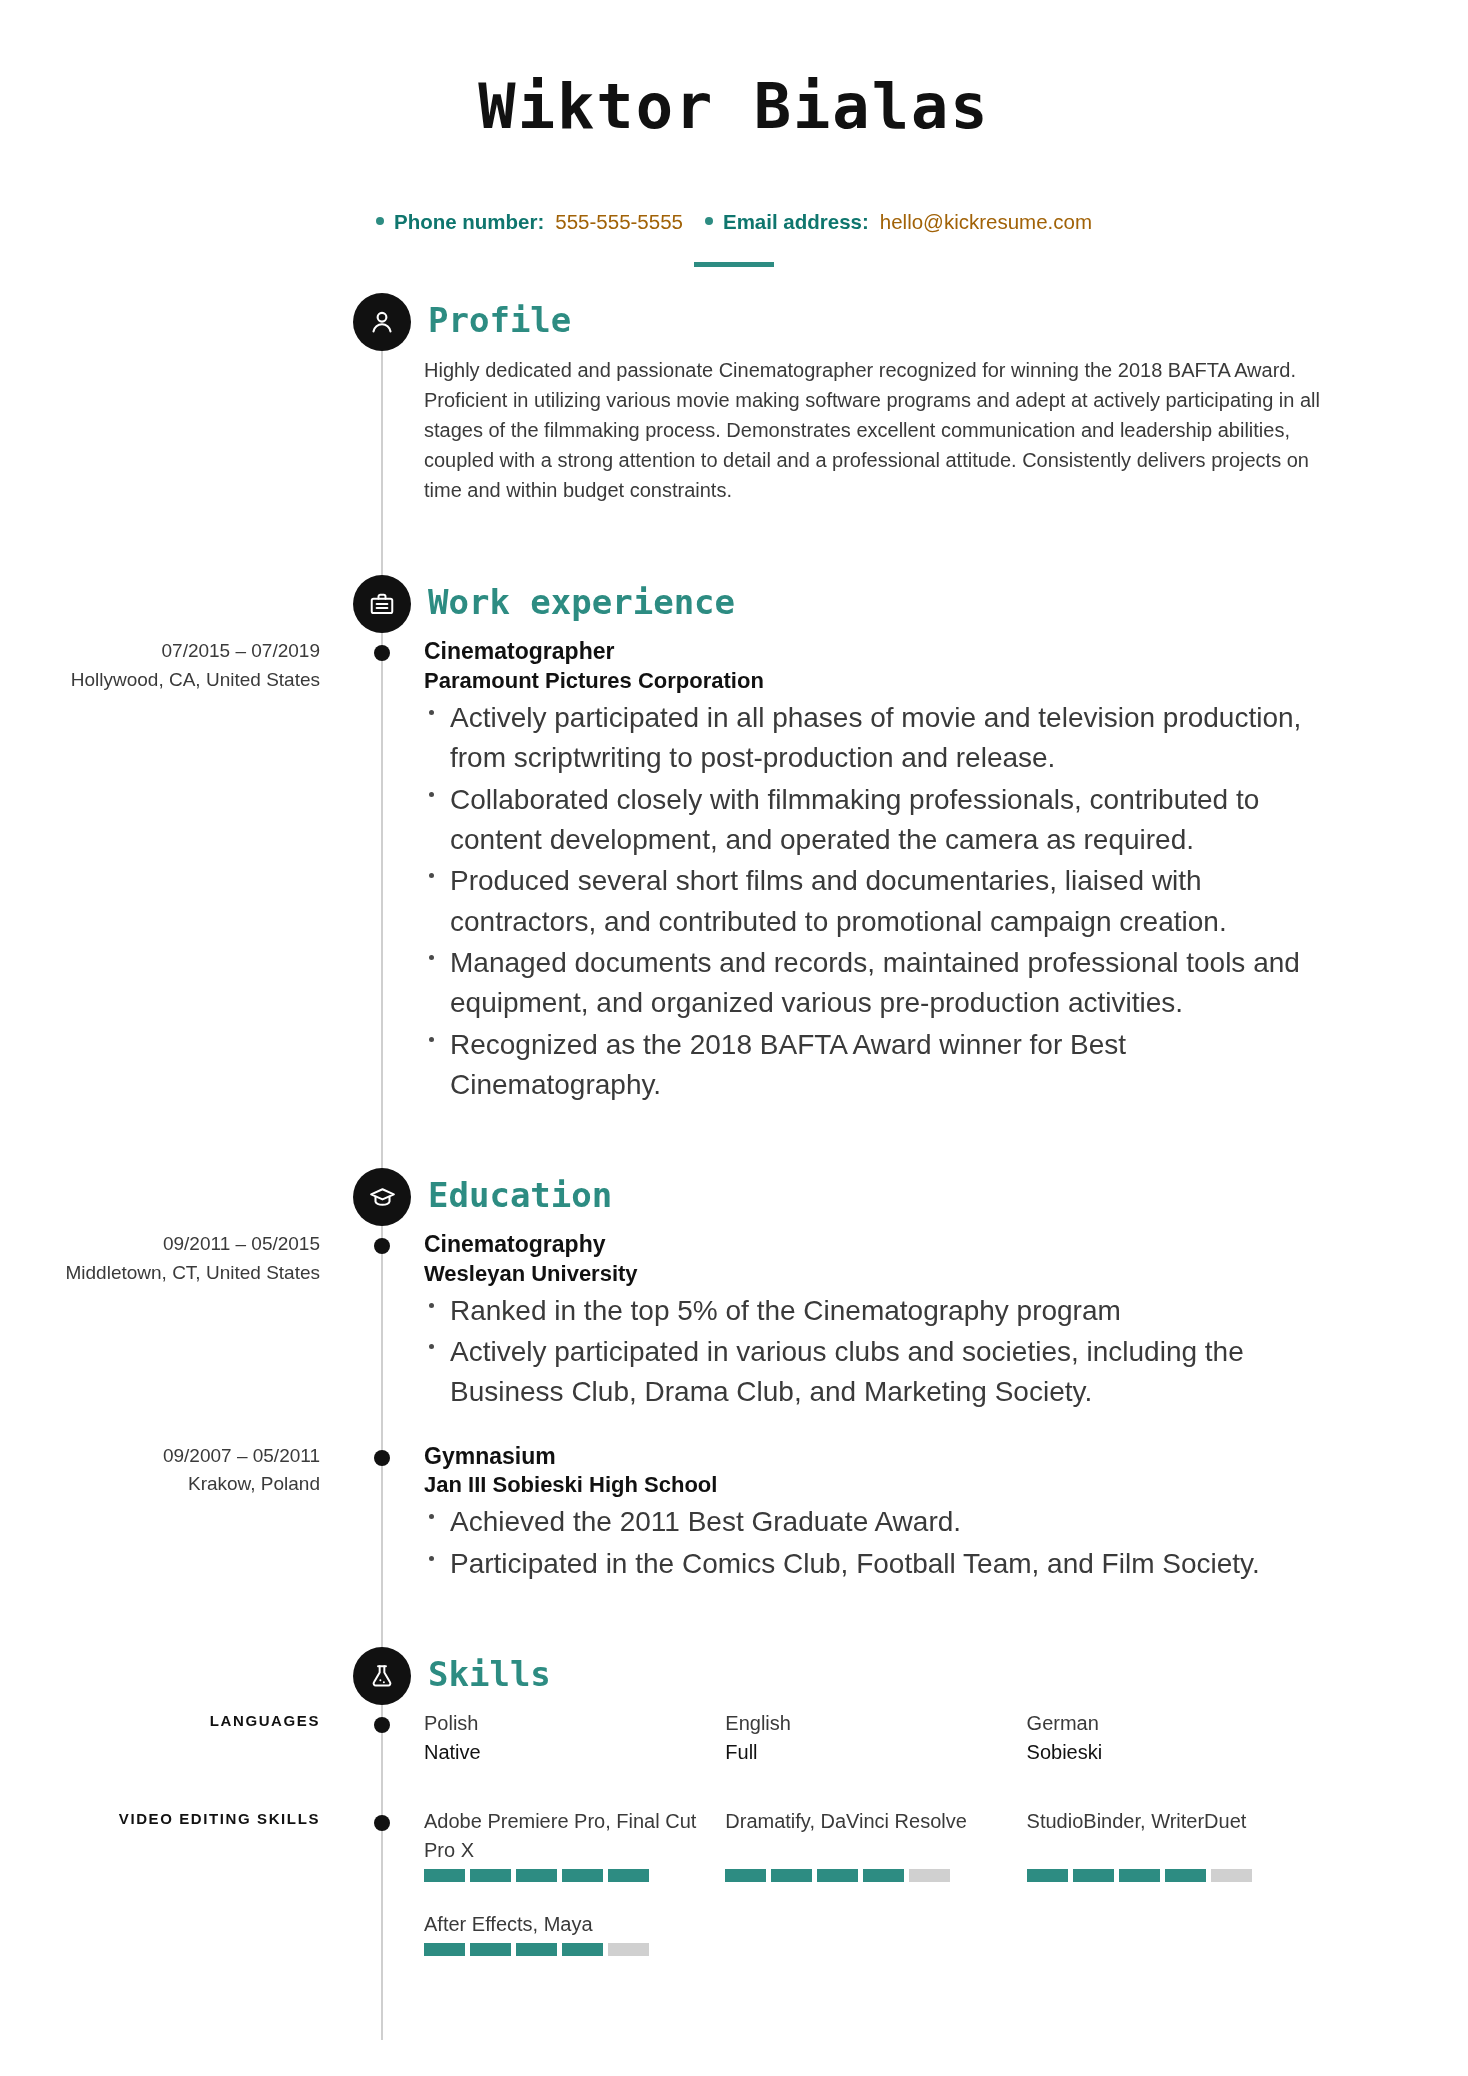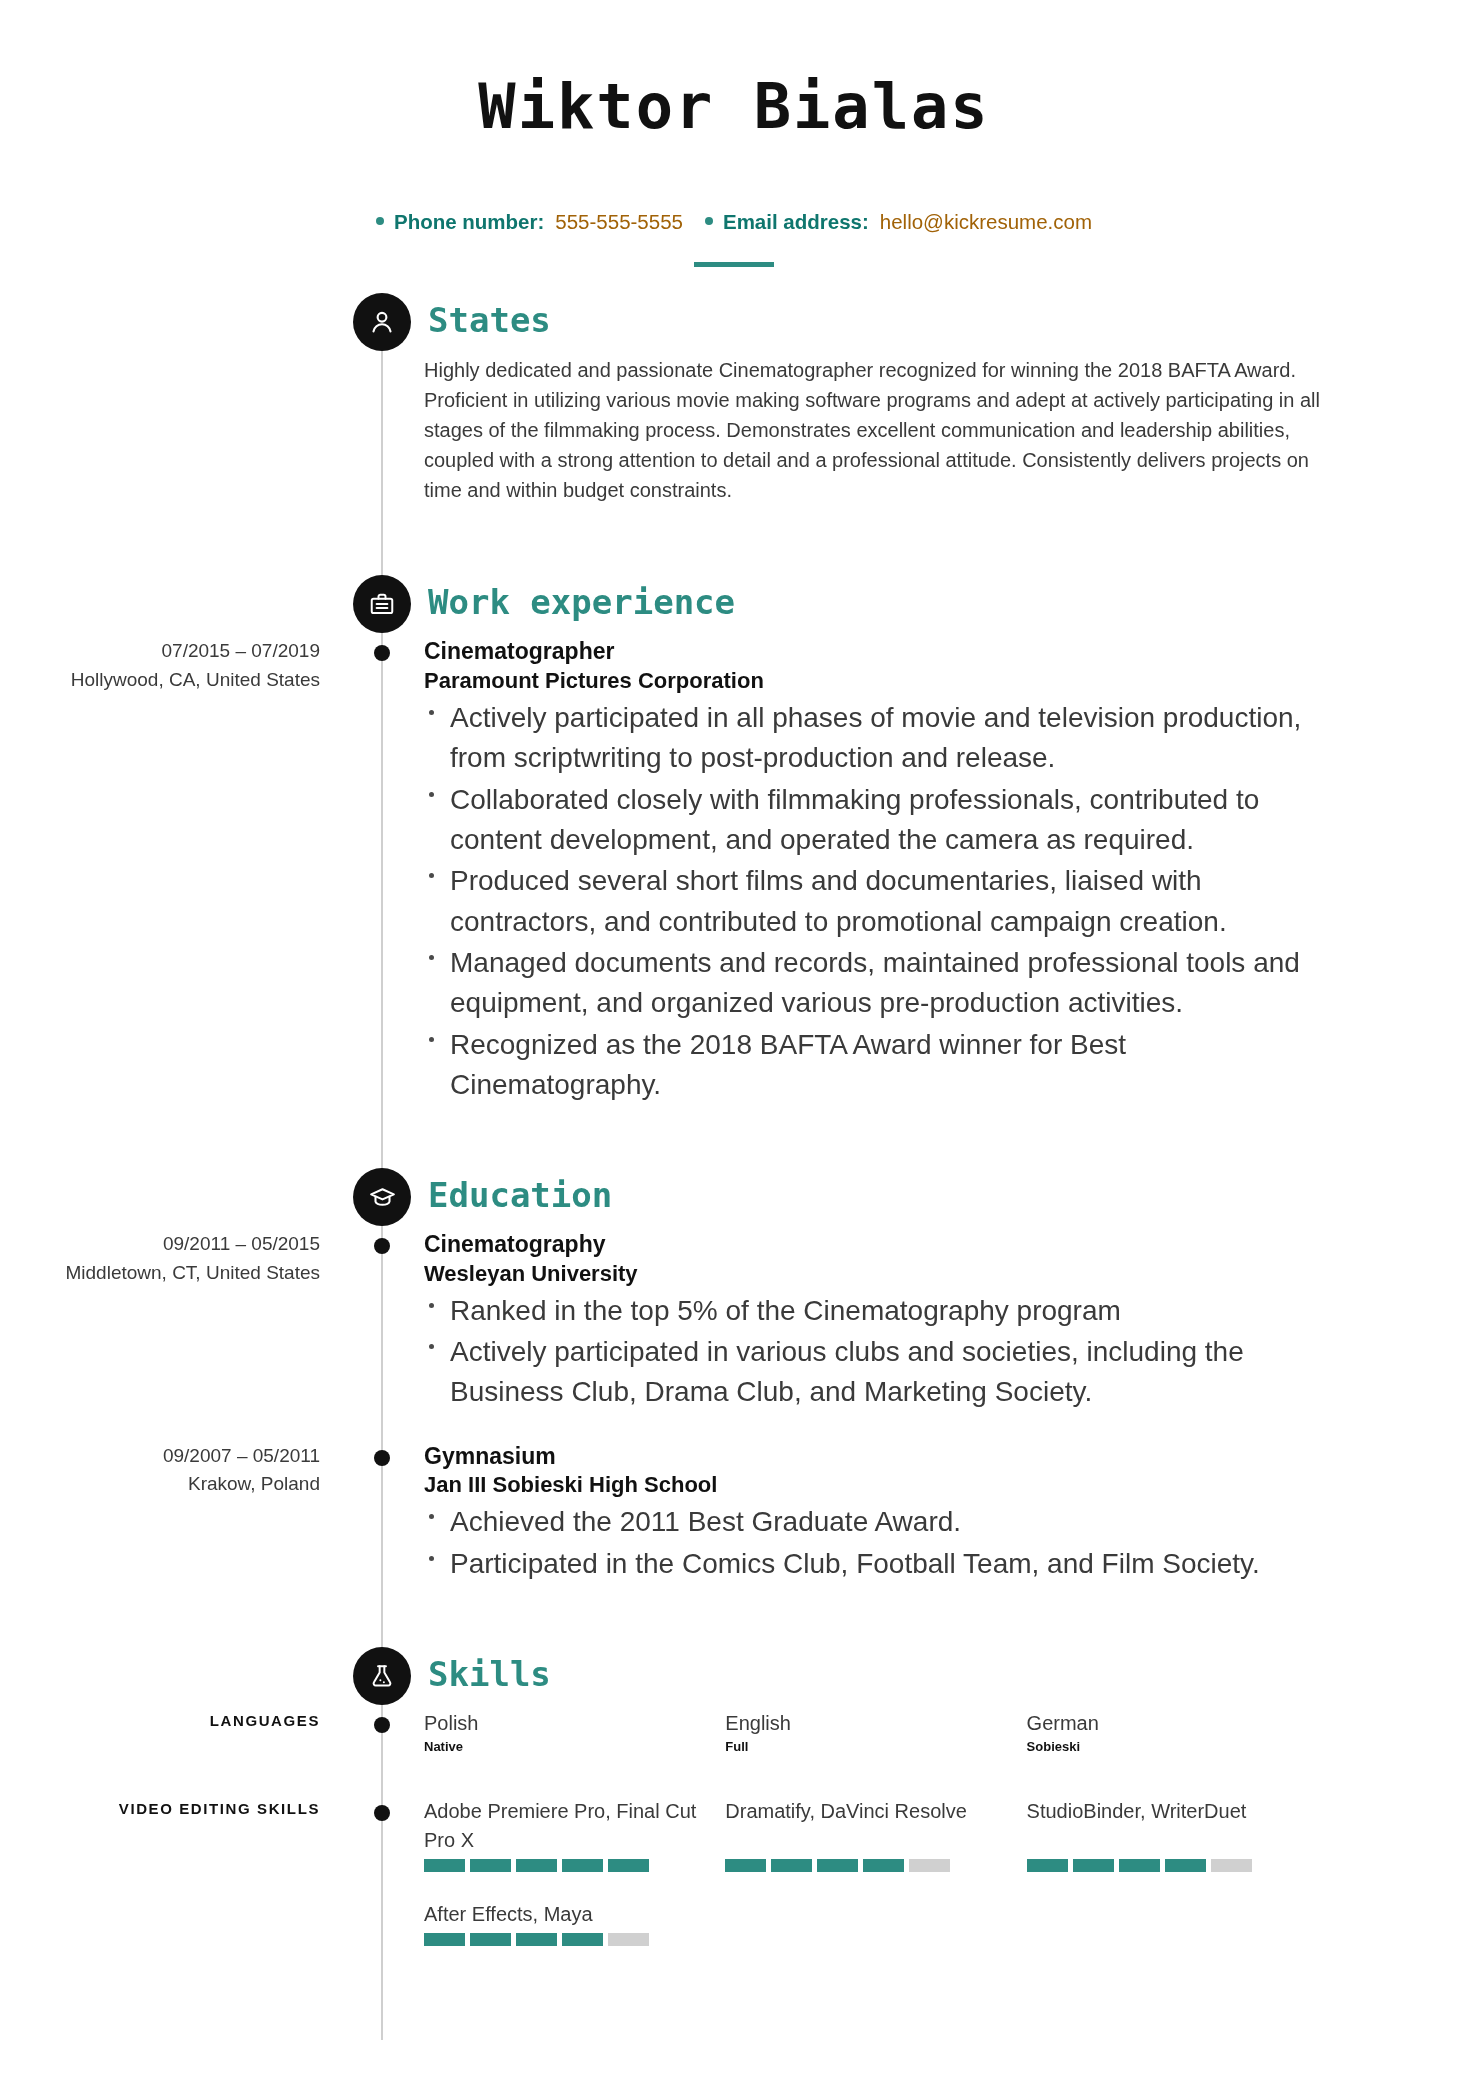--- a/index.html
+++ b/index.html
@@ -250,22 +250,22 @@
     padding-right: 24px;
   }
 
   .lang-name {
     font-size: 20px;
     color: #3a3a3a;
     line-height: 1.45;
   }
 
   .lang-level {
-    font-size: 13px;
-    font-weight: bold;
+    font-size: 20px;
+    font-weight: normal;
     color: #111111;
     line-height: 1.45;
   }
 
   .skill-name {
     font-size: 20px;
     color: #3a3a3a;
     line-height: 1.45;
     min-height: 58px;
   }
@@ -318,21 +318,21 @@
   <div class="body-wrap">
 
     <div class="section">
       <div class="section-head">
         <span class="section-icon">
           <svg width="30" height="30" viewBox="0 0 24 24" fill="none" stroke="#ffffff" stroke-width="1.7" stroke-linecap="round" stroke-linejoin="round">
             <circle cx="12" cy="8.2" r="3.5"></circle>
             <path d="M5.2 19.5a6.9 6.9 0 0 1 13.6 0"></path>
           </svg>
         </span>
-        <span class="section-title">States</span>
+        <span class="section-title">Profile</span>
       </div>
       <div class="entry">
         <div class="gutter"></div>
         <div class="entry-body">
           <div class="para">Highly dedicated and passionate Cinematographer recognized for winning the 2018 BAFTA Award. Proficient in utilizing various movie making software programs and adept at actively participating in all stages of the filmmaking process. Demonstrates excellent communication and leadership abilities, coupled with a strong attention to detail and a professional attitude. Consistently delivers projects on time and within budget constraints.</div>
         </div>
       </div>
     </div>
 
     <div class="spacer-70"></div>

